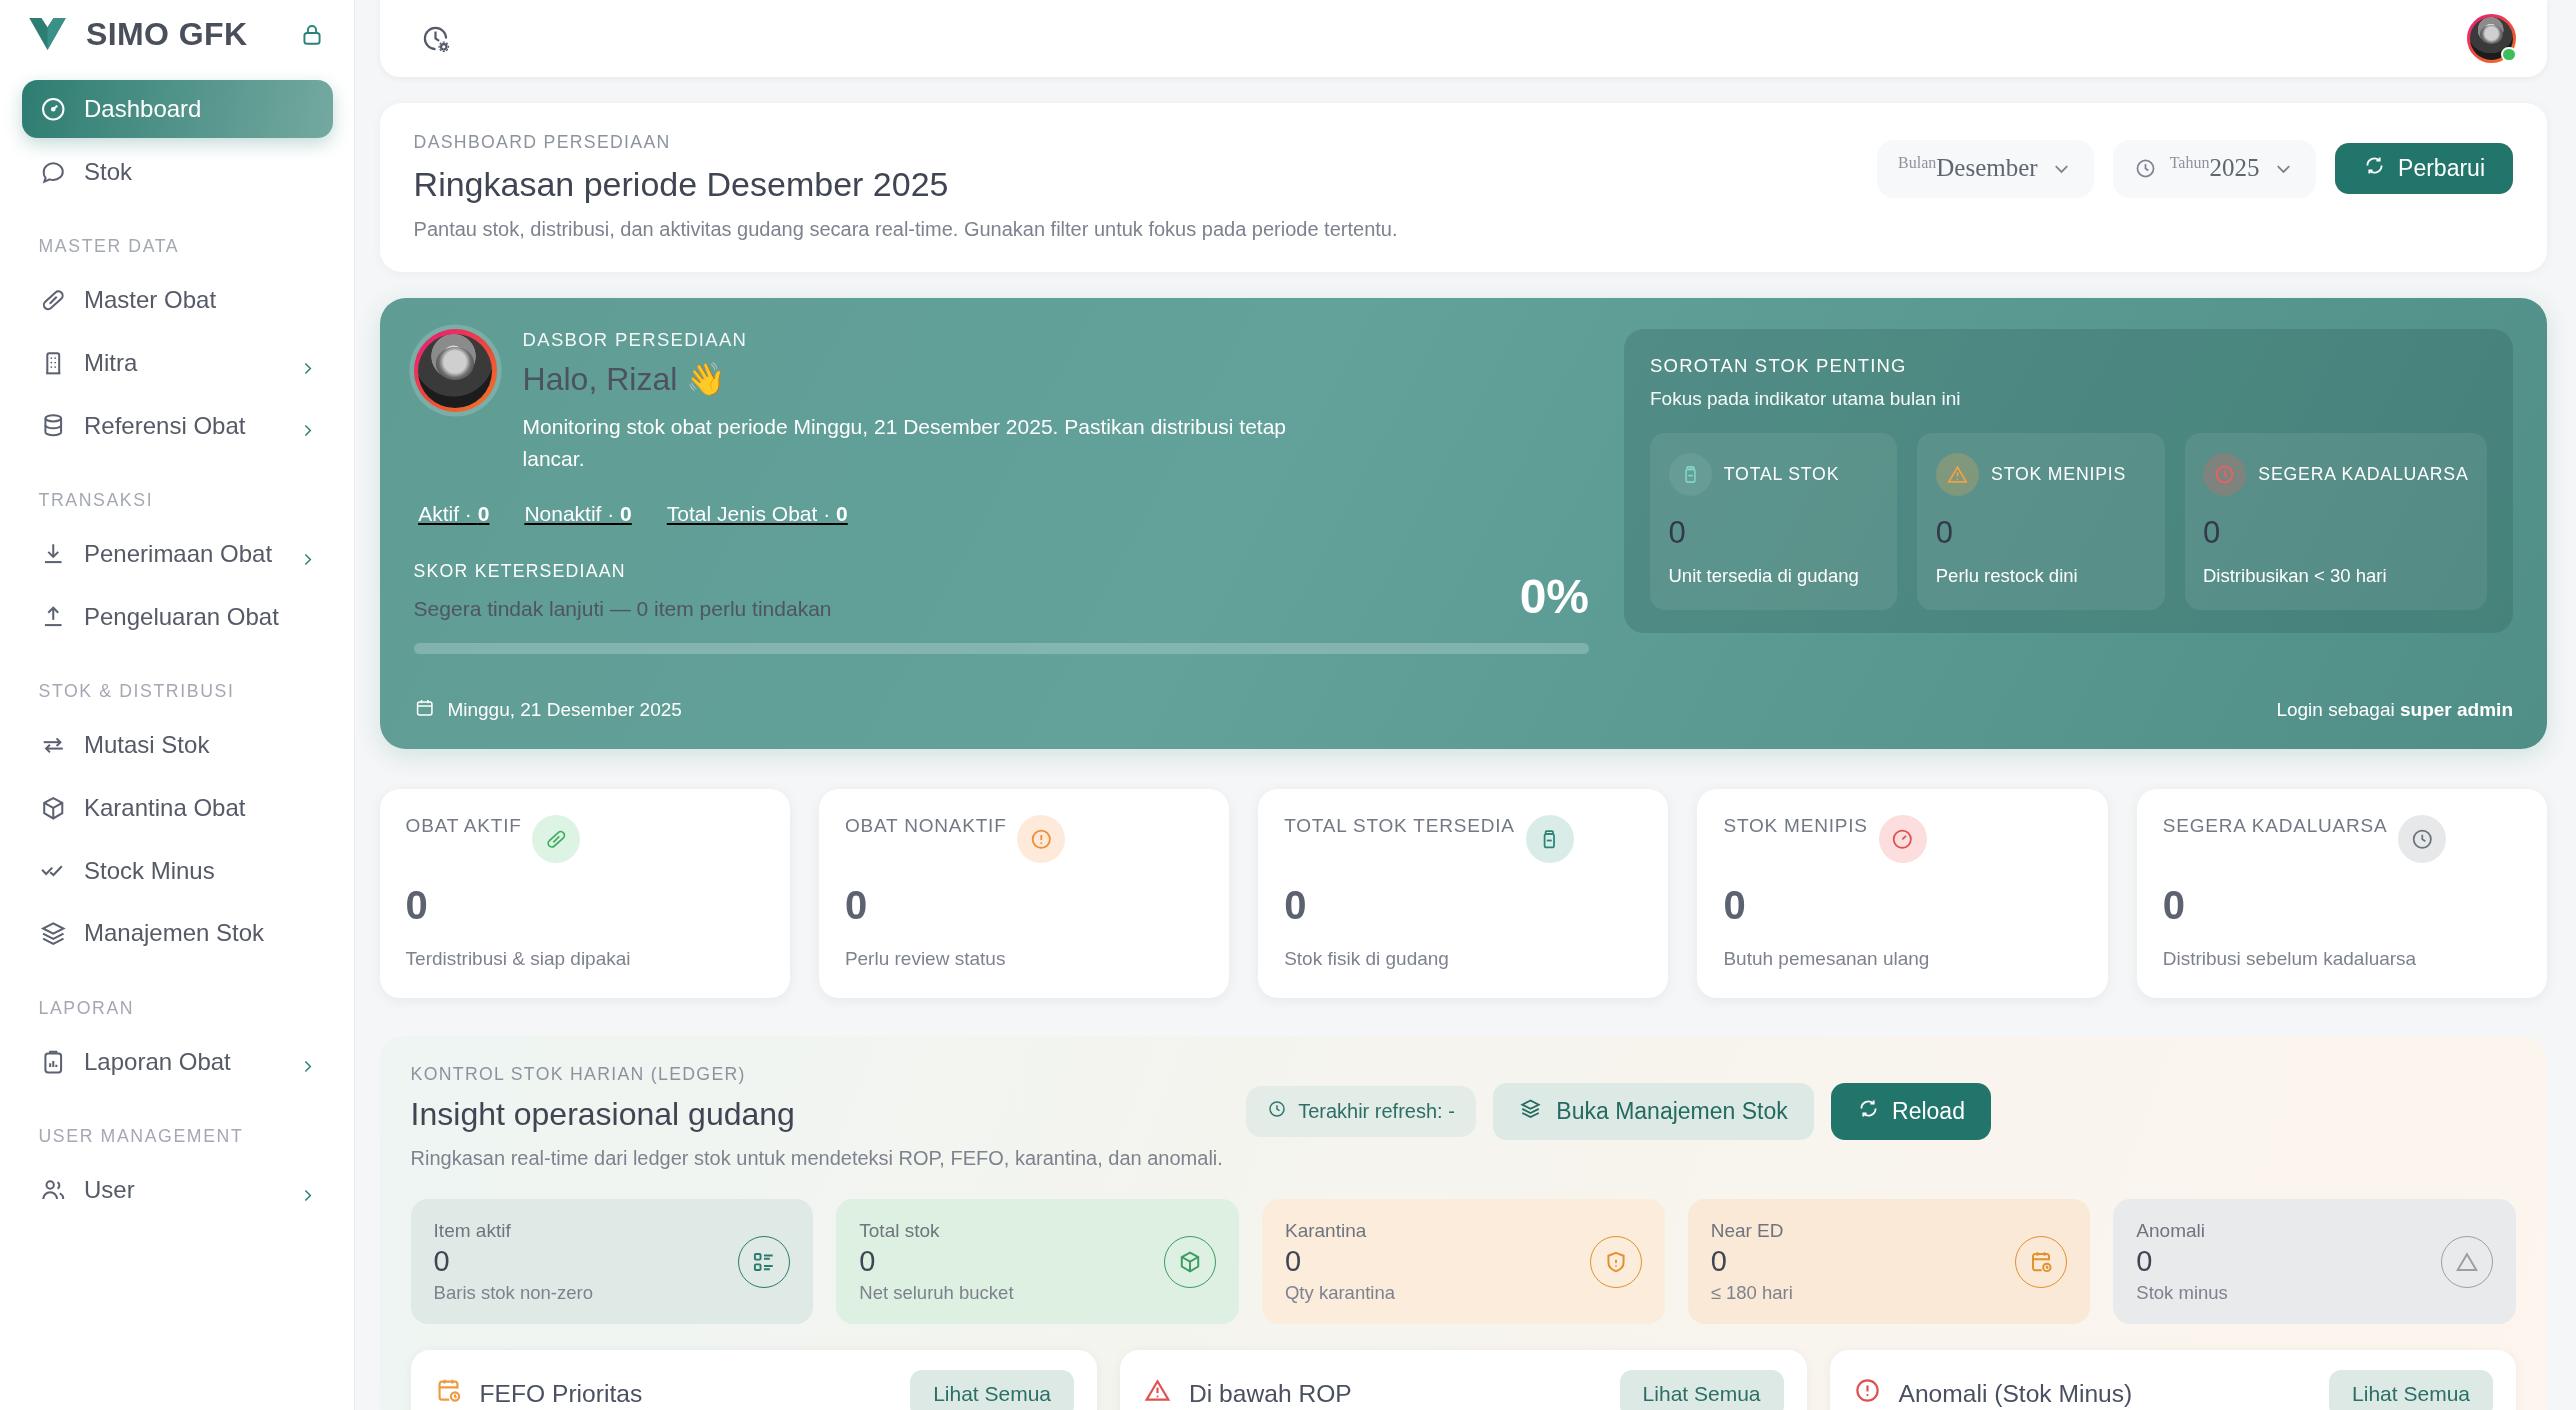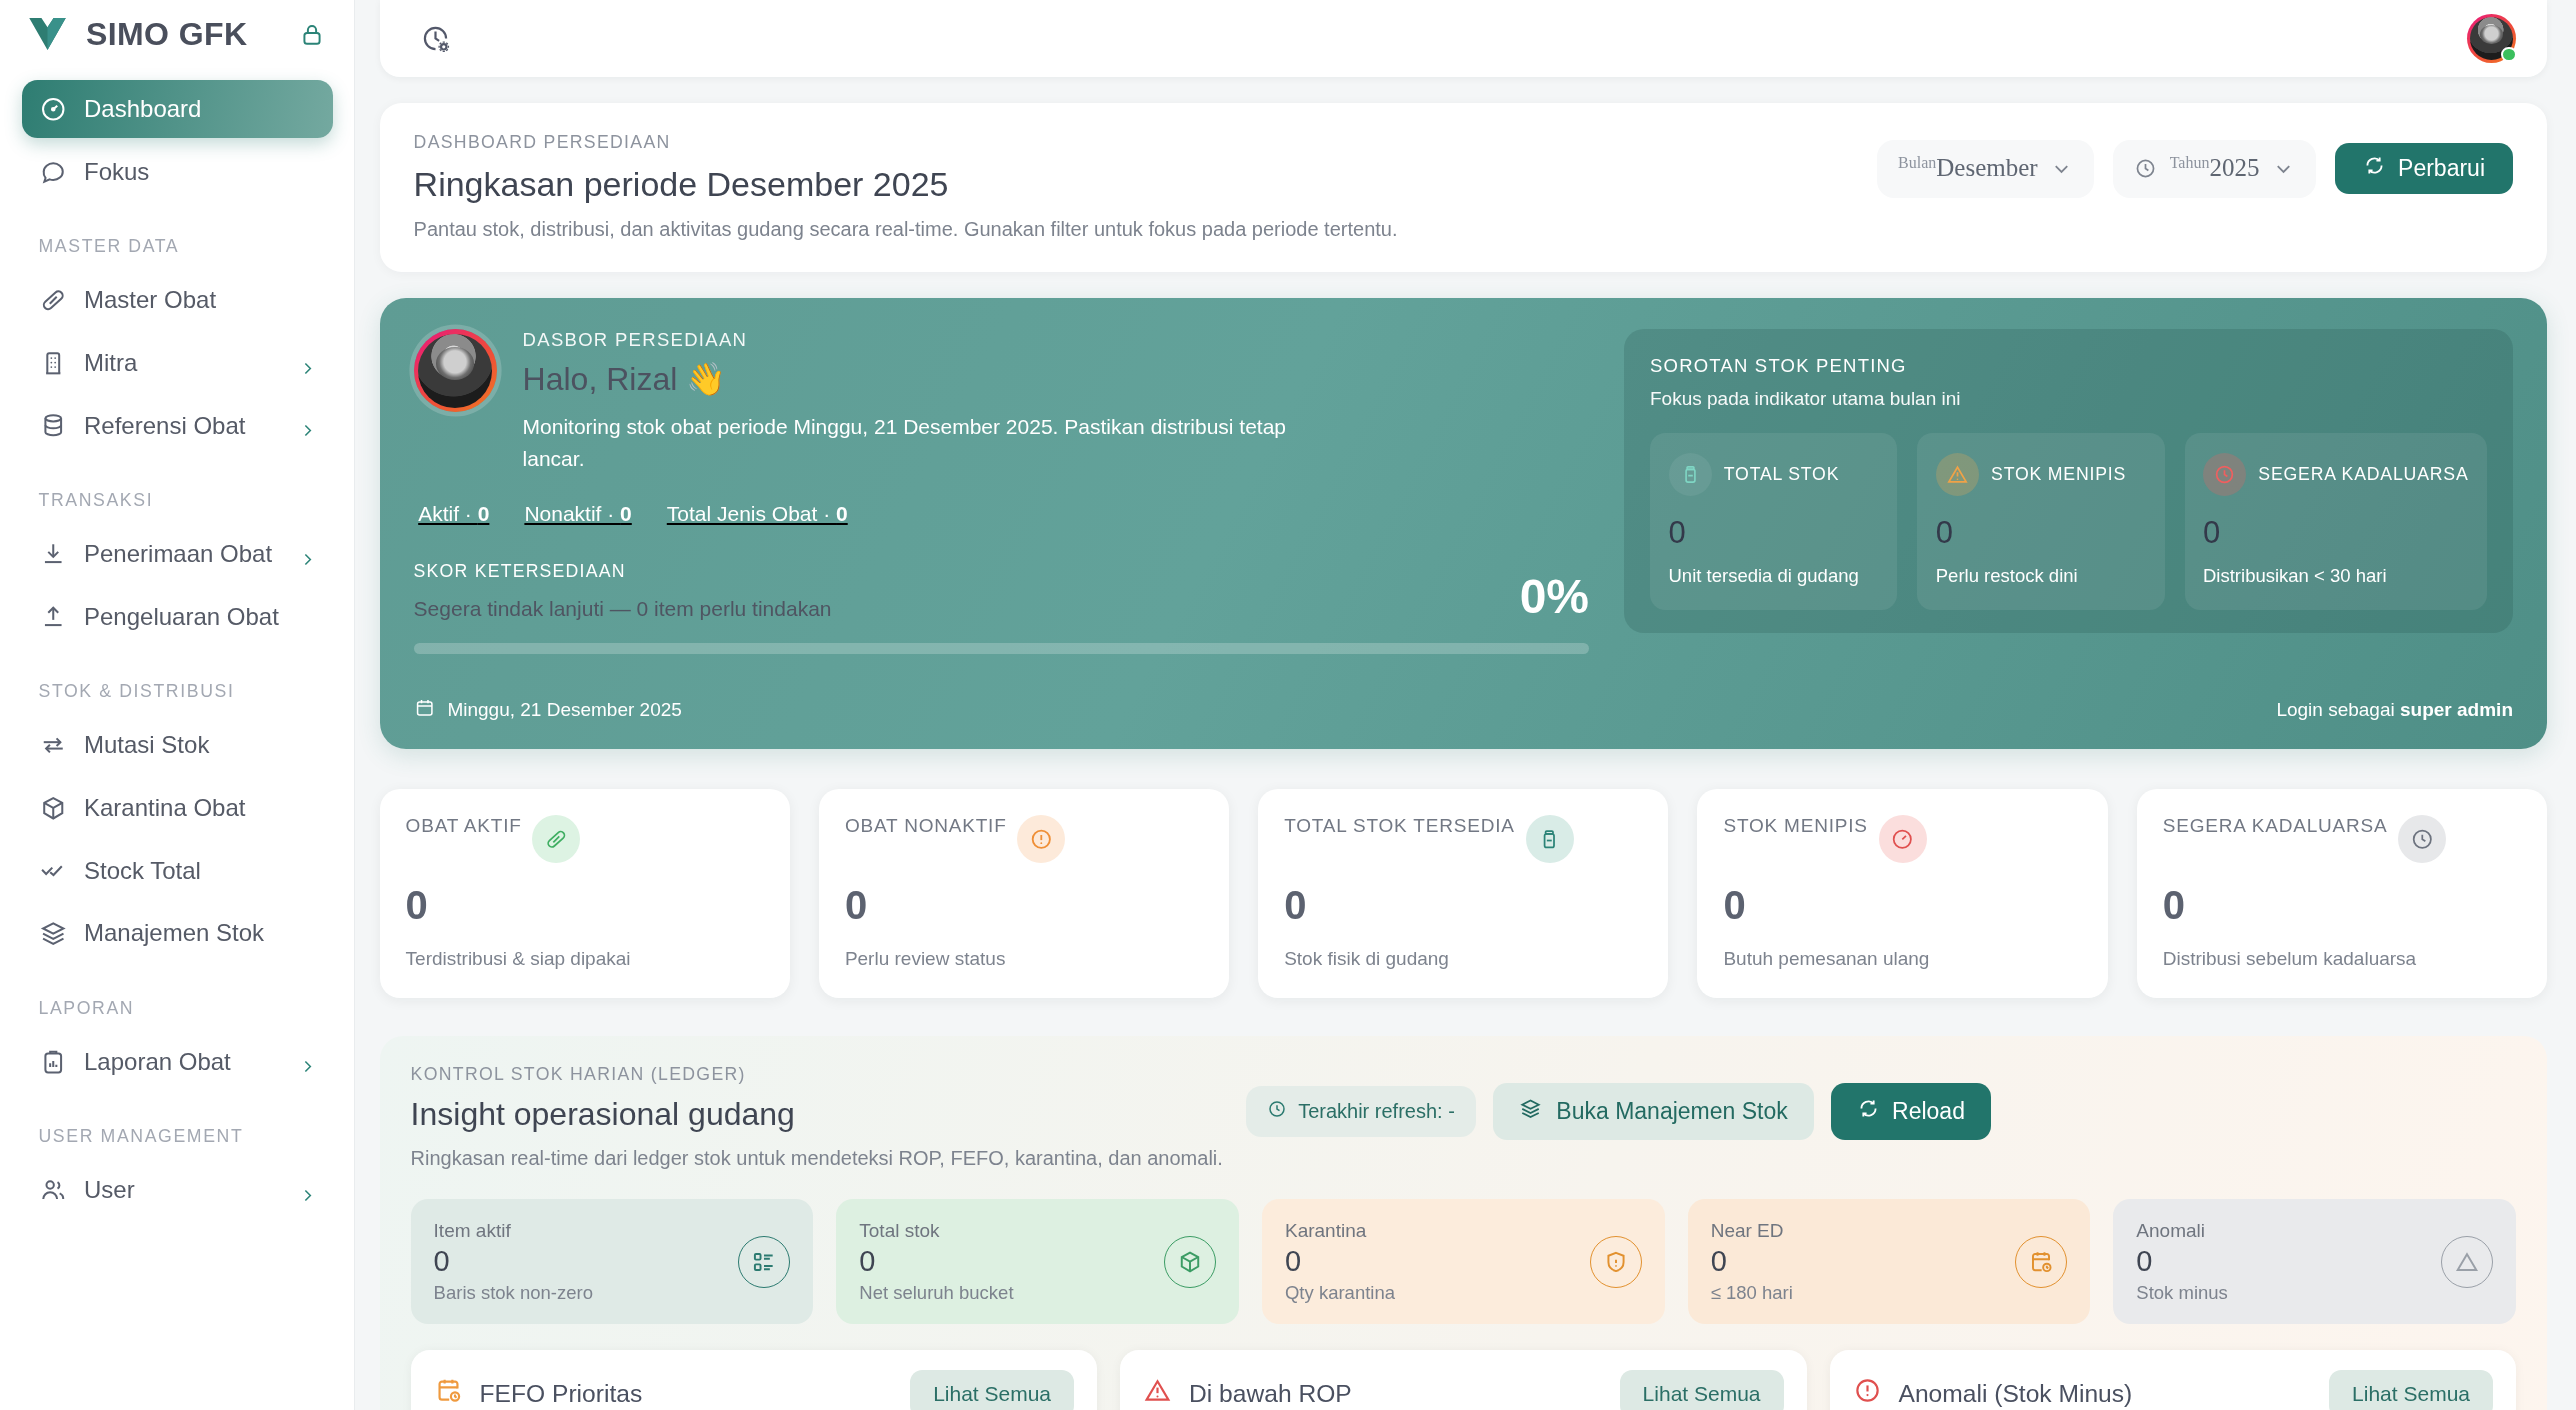--- a/index.html
+++ b/index.html
@@ -284,21 +284,21 @@
           </svg>
         </span>
         <span class="lbl">Dashboard</span>
       </div>
       <div class="nav-item">
         <span class="ico">
           <svg viewBox="0 0 24 24" width="28.5" height="28.5" fill="none" stroke="#5b6170" stroke-width="1.7">
             <path d="M20 11.5c0 4-3.8 7-8 7-1.1 0-2.1-.2-3-.5L4.5 20l1-3.2A6.9 6.9 0 014 11.5c0-4 3.8-7 8-7s8 3 8 7z"></path>
           </svg>
         </span>
-        <span class="lbl">Fokus</span>
+        <span class="lbl">Stok</span>
       </div>
 
       <div class="nav-sect">MASTER DATA</div>
       <div class="nav-item">
         <span class="ico">
           <svg viewBox="0 0 24 24" width="28.5" height="28.5" fill="none" stroke="#5b6170" stroke-width="1.7">
             <rect x="2.6" y="8.4" width="18.8" height="7.2" rx="3.6" transform="rotate(-42 12 12)"></rect>
             <path d="M9.1 14.9l5.8-5.8"></path>
           </svg>
         </span>
@@ -388,21 +388,21 @@
         </span>
         <span class="lbl">Karantina Obat</span>
       </div>
       <div class="nav-item">
         <span class="ico">
           <svg viewBox="0 0 24 24" width="28.5" height="28.5" fill="none" stroke="#5b6170" stroke-width="1.7">
             <path d="M2.6 11.6l3.4 3.6 5.2-5.4"></path>
               <path d="M9.4 13.6l2.8 2.4 7-7.4"></path>
           </svg>
         </span>
-        <span class="lbl">Stock Total</span>
+        <span class="lbl">Stock Minus</span>
       </div>
       <div class="nav-item">
         <span class="ico">
           <svg viewBox="0 0 24 24" width="28.5" height="28.5" fill="none" stroke="#5b6170" stroke-width="1.7">
             <path d="M12 3.6L3.4 8 12 12.4 20.6 8z"></path>
               <path d="M3.4 12.4L12 16.8l8.6-4.4"></path>
               <path d="M3.4 16.6L12 21l8.6-4.4"></path>
           </svg>
         </span>
         <span class="lbl">Manajemen Stok</span>

